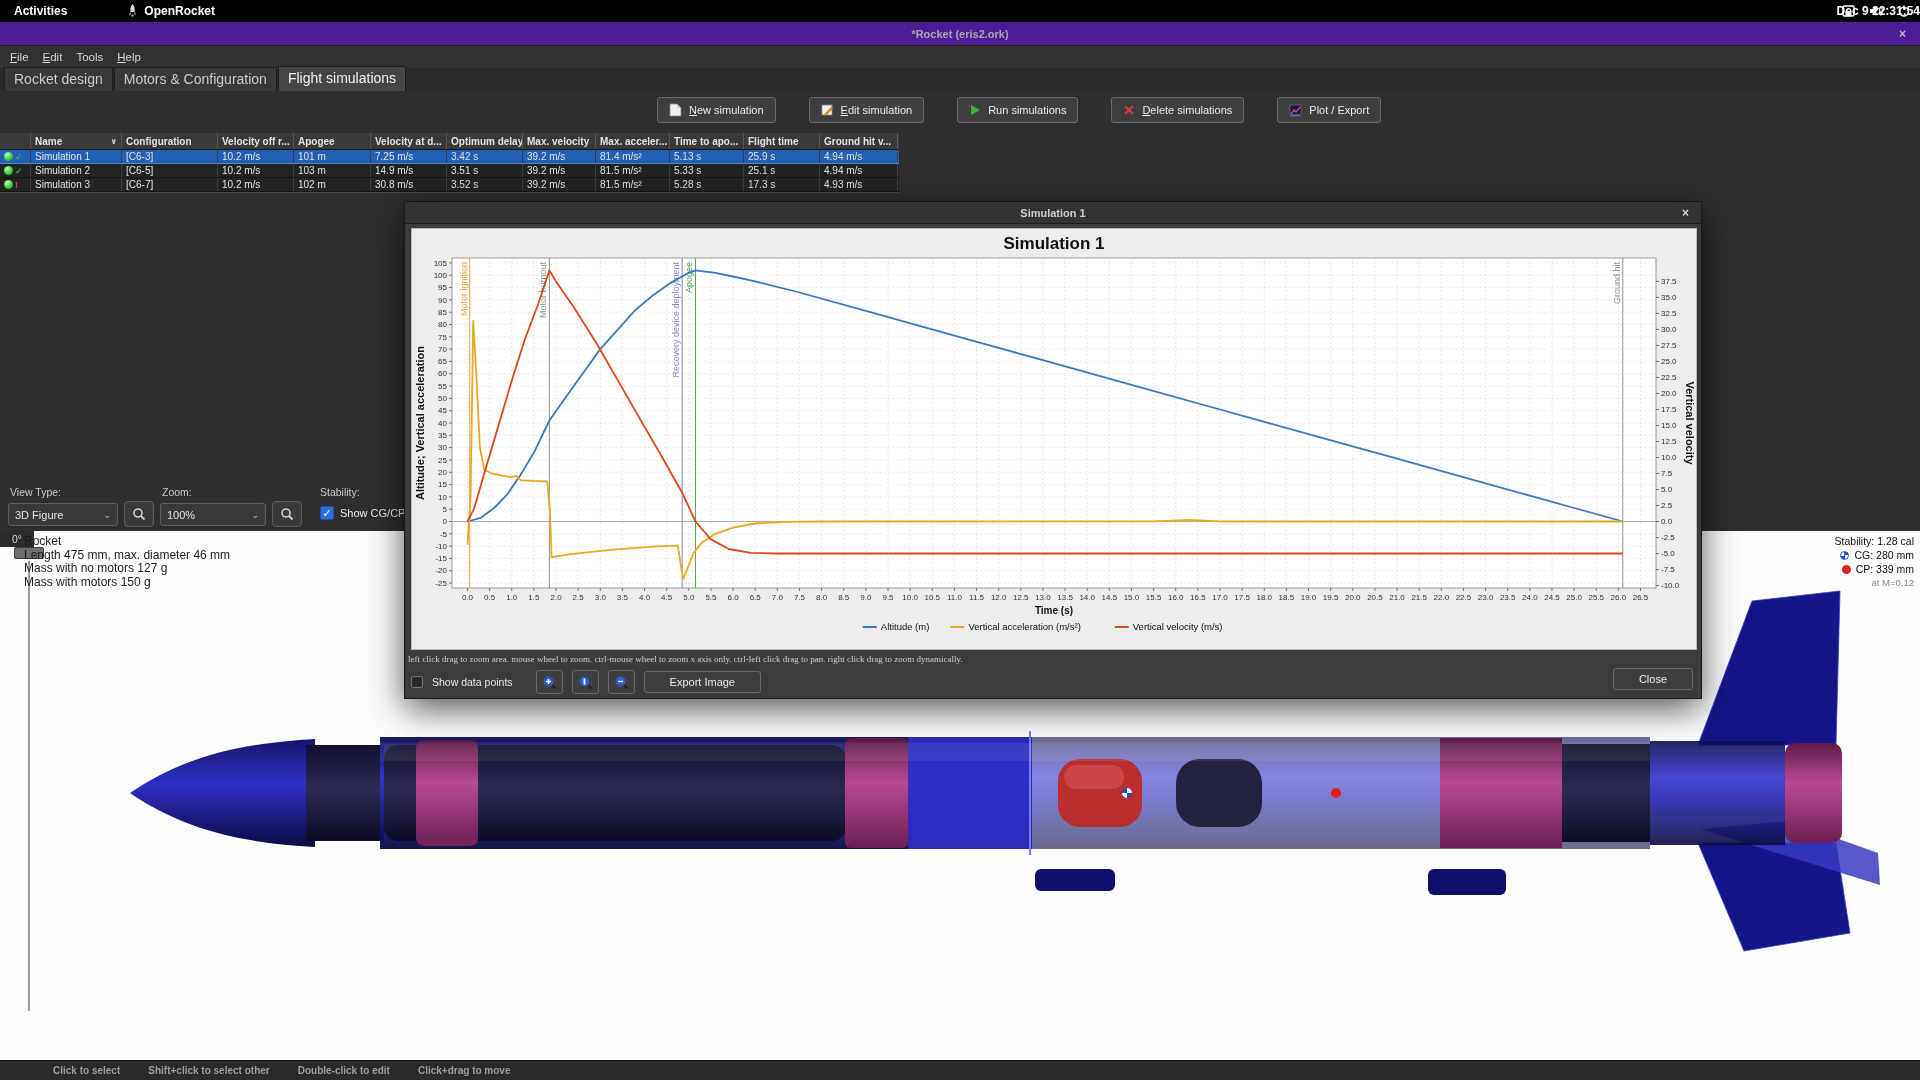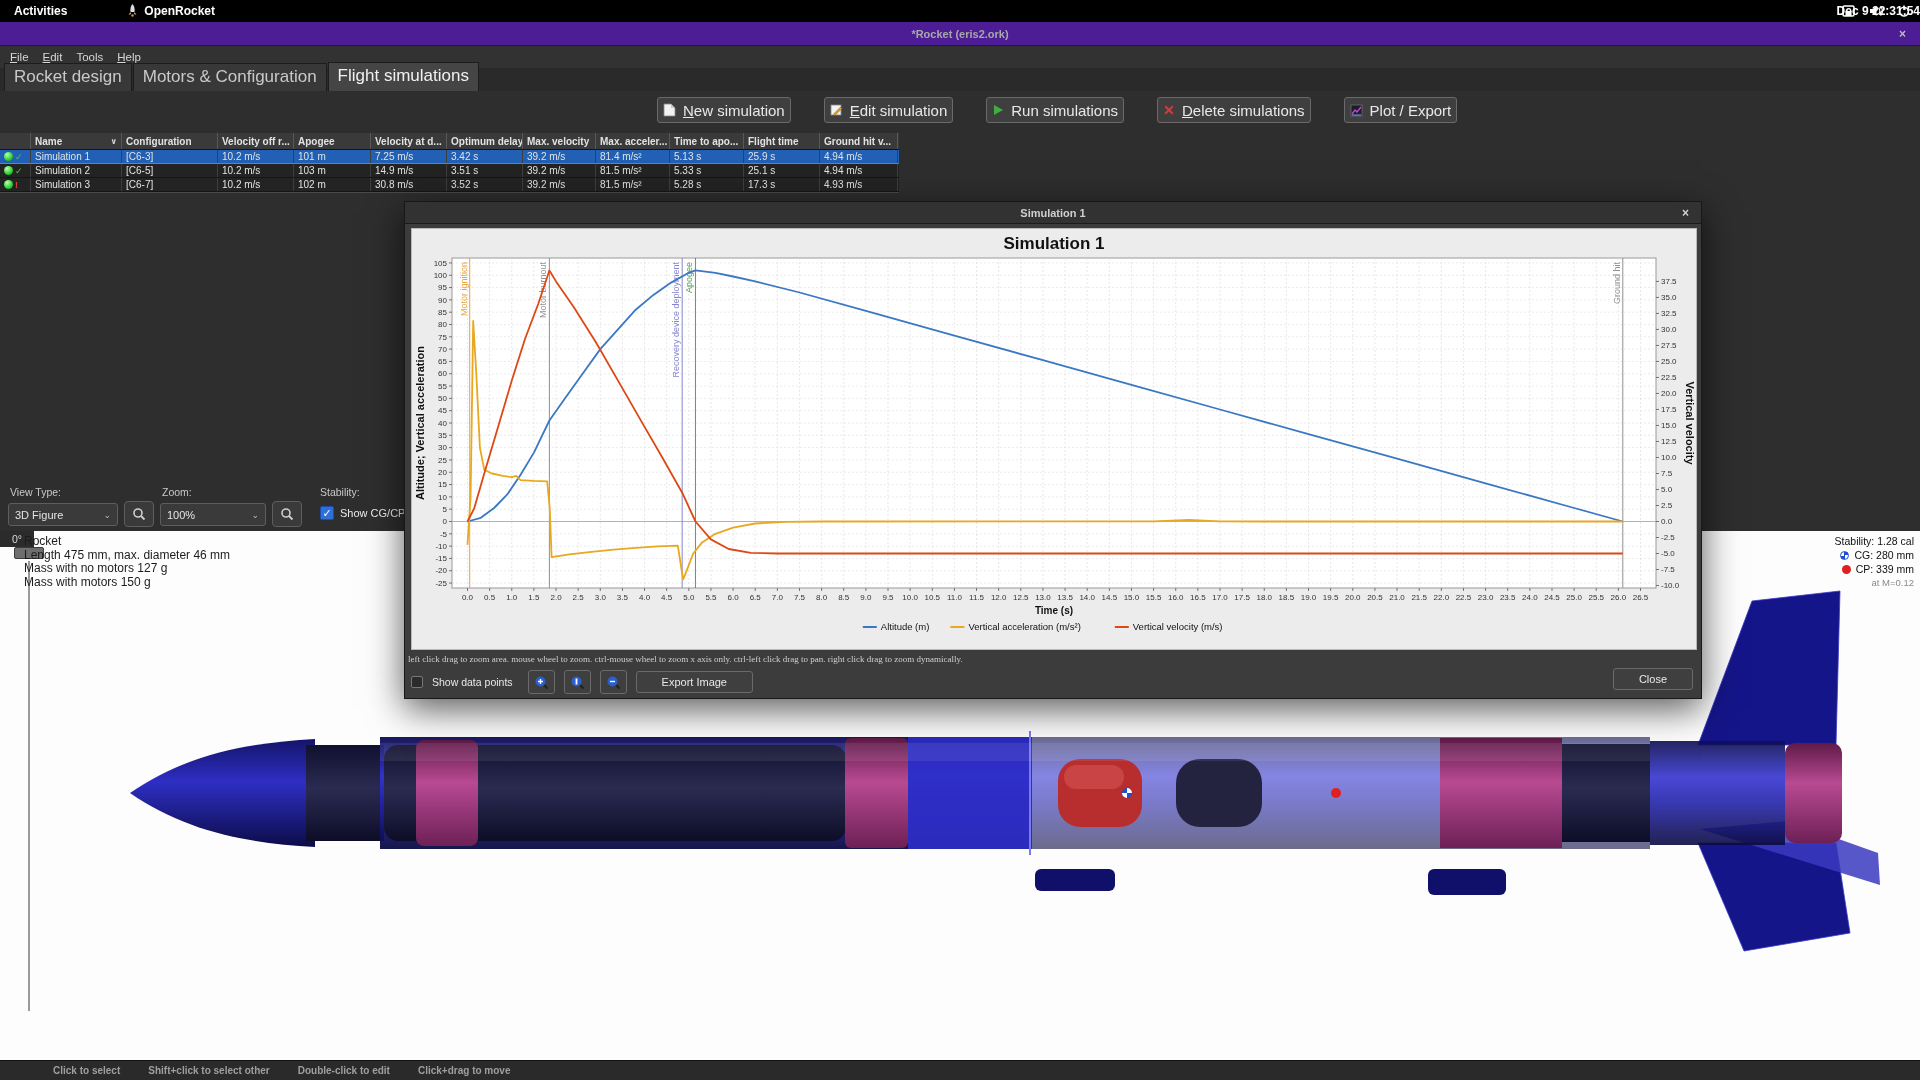--- a/index.html
+++ b/index.html
@@ -20,30 +20,30 @@
                border-bottom:1px solid #1d1d1d; color:#a8a8a8; font-size:11px; font-weight:bold;
                display:flex; align-items:center; justify-content:center; }
   #wtitlebar .wclose { position:absolute; right:14px; color:#bdbdbd; font-size:12px; cursor:default; }
 
   #menubar { position:absolute; left:0; top:46px; width:1920px; height:22px; background:#323232;
              color:#d6d6d6; font-size:11.5px; display:flex; align-items:center; gap:2px; padding-left:4px; }
   #menubar .mi { padding:2px 6px; }
 
   #tabbar { position:absolute; left:0; top:68px; width:1920px; height:23px; background:#2a2a2a;
             display:flex; align-items:flex-end; padding-left:4px; }
-  .tab { font-size:17px; color:#c9c9c9; background:#383838; border:1px solid #1c1c1c; border-bottom:none;
+  .tab { font-size:14px; color:#c9c9c9; background:#383838; border:1px solid #1c1c1c; border-bottom:none;
          padding:3px 9px 4px 9px; margin-right:1px; }
   .tab.active { background:#454545; color:#f0f0f0; padding-bottom:5px; }
 
   
   #mainpanel { position:absolute; left:0; top:91px; width:1920px; height:969px; background:#2e2e2e; }
 
   #toolbar { position:absolute; left:657px; top:6px; display:flex; gap:33px; }
   .tbtn { display:flex; align-items:center; gap:7px; background:#3f3f3f; border:1px solid #6a6a6a;
-          border-radius:3px; color:#e8e8e8; font-size:15px; padding:5px 5px; height:26px; white-space:nowrap; }
+          border-radius:3px; color:#e8e8e8; font-size:11px; padding:5px 11px; height:26px; white-space:nowrap; }
 
   
   #simtable { position:absolute; left:0; top:42px; width:899px; background:#1f1f1f;
               border-bottom:1px solid #4a4a4a; font-size:10px; color:#e2e2e2; }
   .trow { display:flex; height:14px; align-items:stretch; border-bottom:1px solid #151515; background:#232323; }
   .trow.hdr { height:17px; background:#3a3a3a; border-bottom:1px solid #141414; font-weight:bold; }
   .trow.sel { background:#2160b4; border-bottom:1px solid #4f87d0; }
   .tcell { display:flex; align-items:center; padding:0 4px; border-right:1px solid #3e3e3e; overflow:hidden;
            white-space:nowrap; }
   .trow.hdr .tcell { border-right:1px solid #585858; }
@@ -98,21 +98,21 @@
               border-bottom:1px solid #1b1b1b; color:#cfcfcf; font-size:11px; font-weight:bold;
               display:flex; align-items:center; justify-content:center; }
   #dlgtitle .dclose { position:absolute; right:12px; color:#d2d2d2; font-size:12px; }
   #chartpanel { position:absolute; left:6px; top:26px; width:1286px; height:422px; background:#ececec;
                 border:1px solid #b9b9b9; }
   #charttitle { text-align:center; font-size:17px; font-weight:bold; color:#111; margin-top:5px; }
   #chartsub { text-align:center; font-size:10.5px; font-weight:bold; color:#222; }
   #dlghint { position:absolute; left:3px; top:452px; color:#cfcfcf; font-size:9px;font-family:Liberation Serif, serif; }
   #dlgctrls { position:absolute; left:6px; top:466px; width:1286px; height:28px; display:flex; align-items:center; gap:9px; }
   #dlgctrls .cb { width:12px; height:12px; background:#2c2c2c; border:1px solid #777; border-radius:2px; }
-  #dlgctrls .cblbl { color:#e8e8e8; font-size:10.5px; margin-right:6px; }
+  #dlgctrls .cblbl { color:#e8e8e8; font-size:10.5px; margin-right:14px; }
   .zbtn { width:27px; height:24px; background:#3f3f3f; border:1px solid #6a6a6a; border-radius:3px;
           display:flex; align-items:center; justify-content:center; }
   .dbtn { background:#3f3f3f; border:1px solid #6a6a6a; border-radius:3px; color:#e8e8e8;
           font-size:11px; padding:4px 25px; }
   #closebtn { position:absolute; right:8px; top:466px; }
 </style>
 </head>
 <body>
 
 <div id="topbar">

